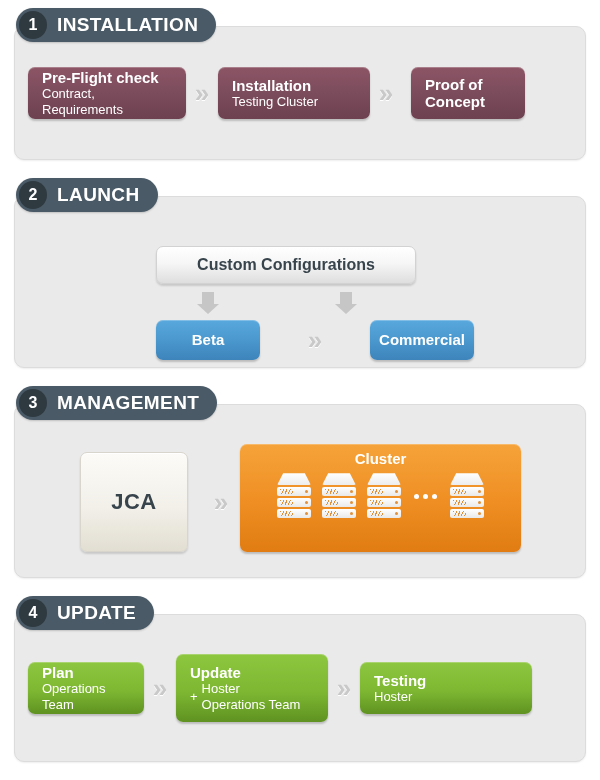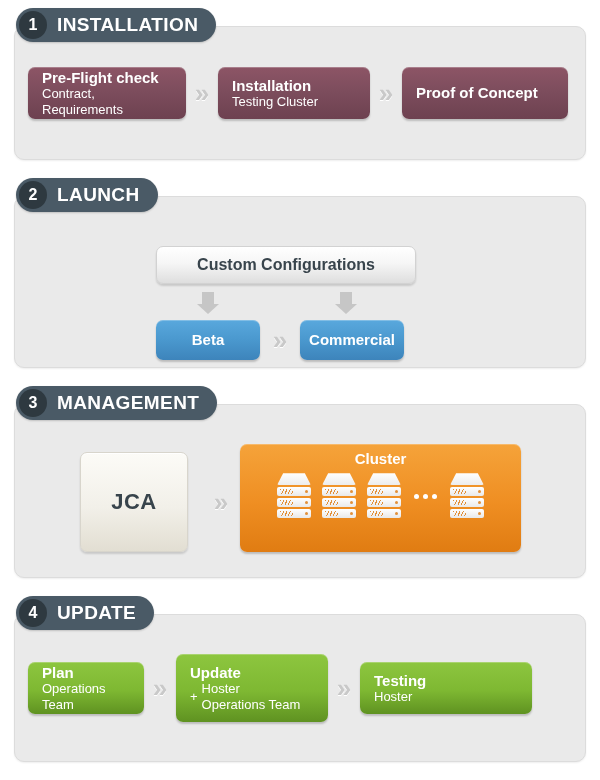--- a/index.html
+++ b/index.html
@@ -119,21 +119,21 @@
   .branch-row {
     position: absolute;
     display: flex;
   }
 
   
   #stage-1 { top: 8px; height: 152px; }
   #stage-1 .stage-body { padding: 0 14px; justify-content: flex-start; }
   #s1-box1 { width: 158px; height: 52px; }
   #s1-box2 { width: 152px; height: 52px; }
-  #s1-box3 { width: 166px; height: 52px; align-items: flex-start; }
+  #s1-box3 { width: 114px; height: 52px; align-items: flex-start; margin-left: 9px; }
   #stage-1 .chev { width: 32px; height: 52px; }
 
   
   #stage-2 { top: 178px; height: 190px; }
   #s2-top {
     position: absolute;
     left: 142px;
     top: 50px;
     width: 260px;
     height: 38px;
@@ -143,20 +143,21 @@
     justify-content: center;
   }
   #s2-top .b-title { font-size: 16px; }
   #s2-arrows { left: 0; right: 0; top: 94px; height: 26px; }
   #s2-row {
     position: absolute;
     left: 142px;
     top: 124px;
     display: flex;
     align-items: center;
+    gap: 35px;
   }
   #s2-beta { width: 104px; height: 40px; align-items: center; justify-content: center; padding: 0; }
   #s2-comm { width: 104px; height: 40px; align-items: center; justify-content: center; padding: 0; }
   #s2-row .chev { width: 40px; height: 40px; }
   .elbow { width: 26px; height: 26px; position: absolute; }
 
   
   #stage-3 { top: 386px; height: 192px; }
   #s3-jca {
     position: absolute;

